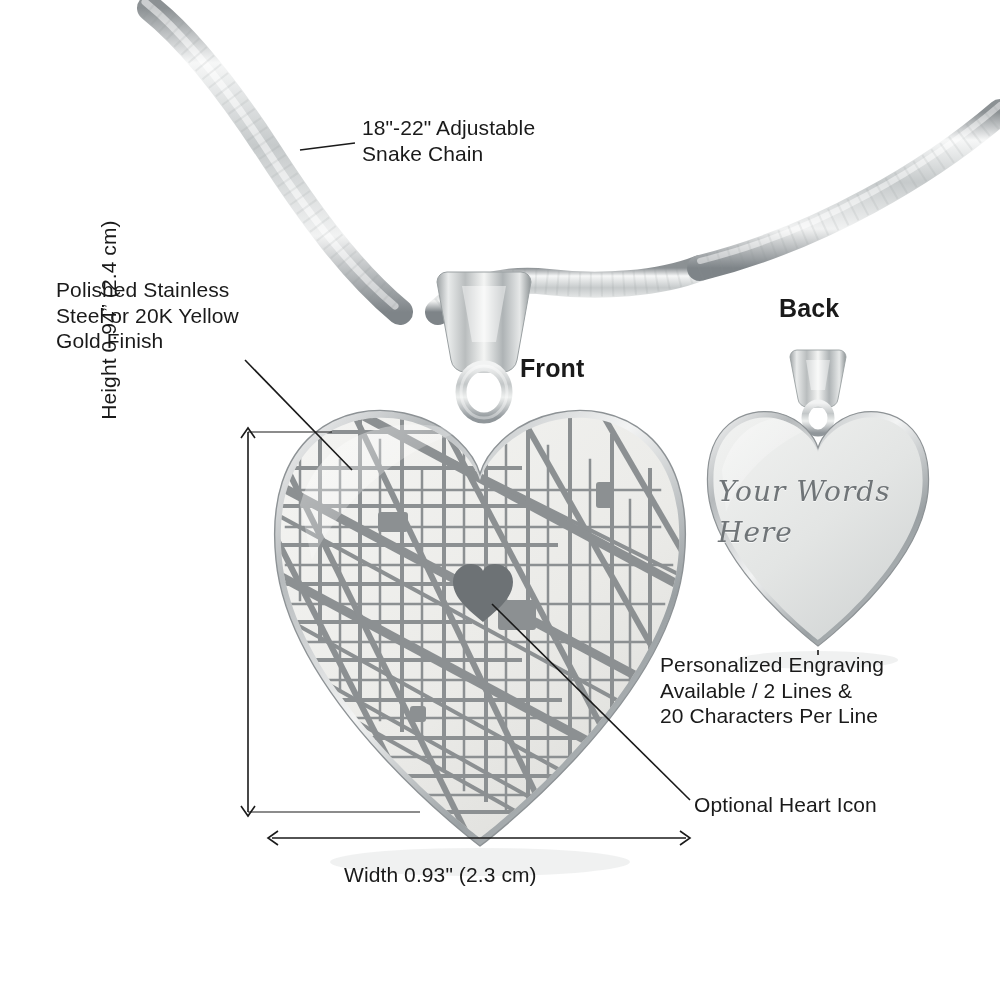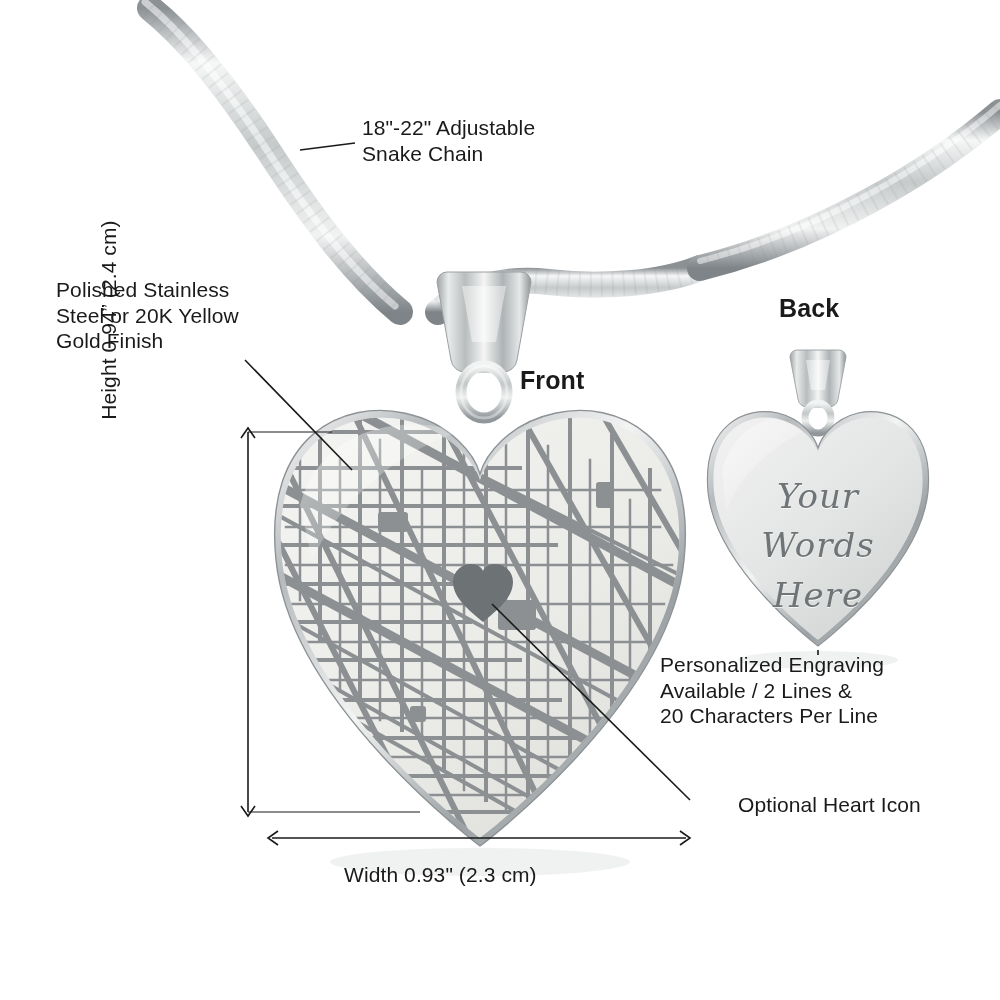--- a/index.html
+++ b/index.html
@@ -35,25 +35,24 @@
     position: absolute;
     left: 0;
     top: 0;
     width: 1000px;
     height: 1000px;
     pointer-events: none;
   }
 
   .engrave-text {
     position: absolute;
-    text-align: center;
     font-family: "DejaVu Serif", serif;
     font-style: italic;
     color: #6f7477;
-    font-size: 34px;
+    font-size: 28px;
     line-height: 1.45;
     letter-spacing: 1px;
     white-space: pre-line;
     text-shadow: 0 1px 0 rgba(255,255,255,0.7);
   }
 </style>
 </head>
 <body>
 
 <div id="stage">
@@ -313,27 +312,27 @@
   <div class="engrave-text" style="left:718px; top:472px; width:200px;">Your Words
 Here</div>
 
   <div class="anno" style="left:362px; top:115px; width:240px;">18"-22" Adjustable
 Snake Chain</div>
 
   <div class="anno" style="left:56px; top:277px; width:240px;">Polished Stainless
 Steel or 20K Yellow
 Gold Finish</div>
 
-  <div class="anno bold" style="left:520px; top:365px;">Front</div>
+  <div class="anno bold" style="left:520px; top:353px;">Front</div>
 
   <div class="anno bold" style="left:779px; top:293px;text-align:center;">Back</div>
 
   <div class="anno" style="left:96px; top:470px; width:300px; transform:rotate(-90deg); transform-origin:0 0; text-align:center;">Height 0.94” (2.4 cm)</div>
 
   <div class="anno center" style="left:344px; top:862px; width:270px;">Width 0.93" (2.3 cm)</div>
 
   <div class="anno center" style="left:660px; top:652px; width:300px;">Personalized Engraving
 Available / 2 Lines &amp;
 20 Characters Per Line</div>
 
-  <div class="anno" style="left:694px; top:792px; width:260px;margin-left:44px;">Optional Heart Icon</div>
+  <div class="anno" style="left:694px; top:792px; width:260px;">Optional Heart Icon</div>
 
 </div>
 
 </body></html>

